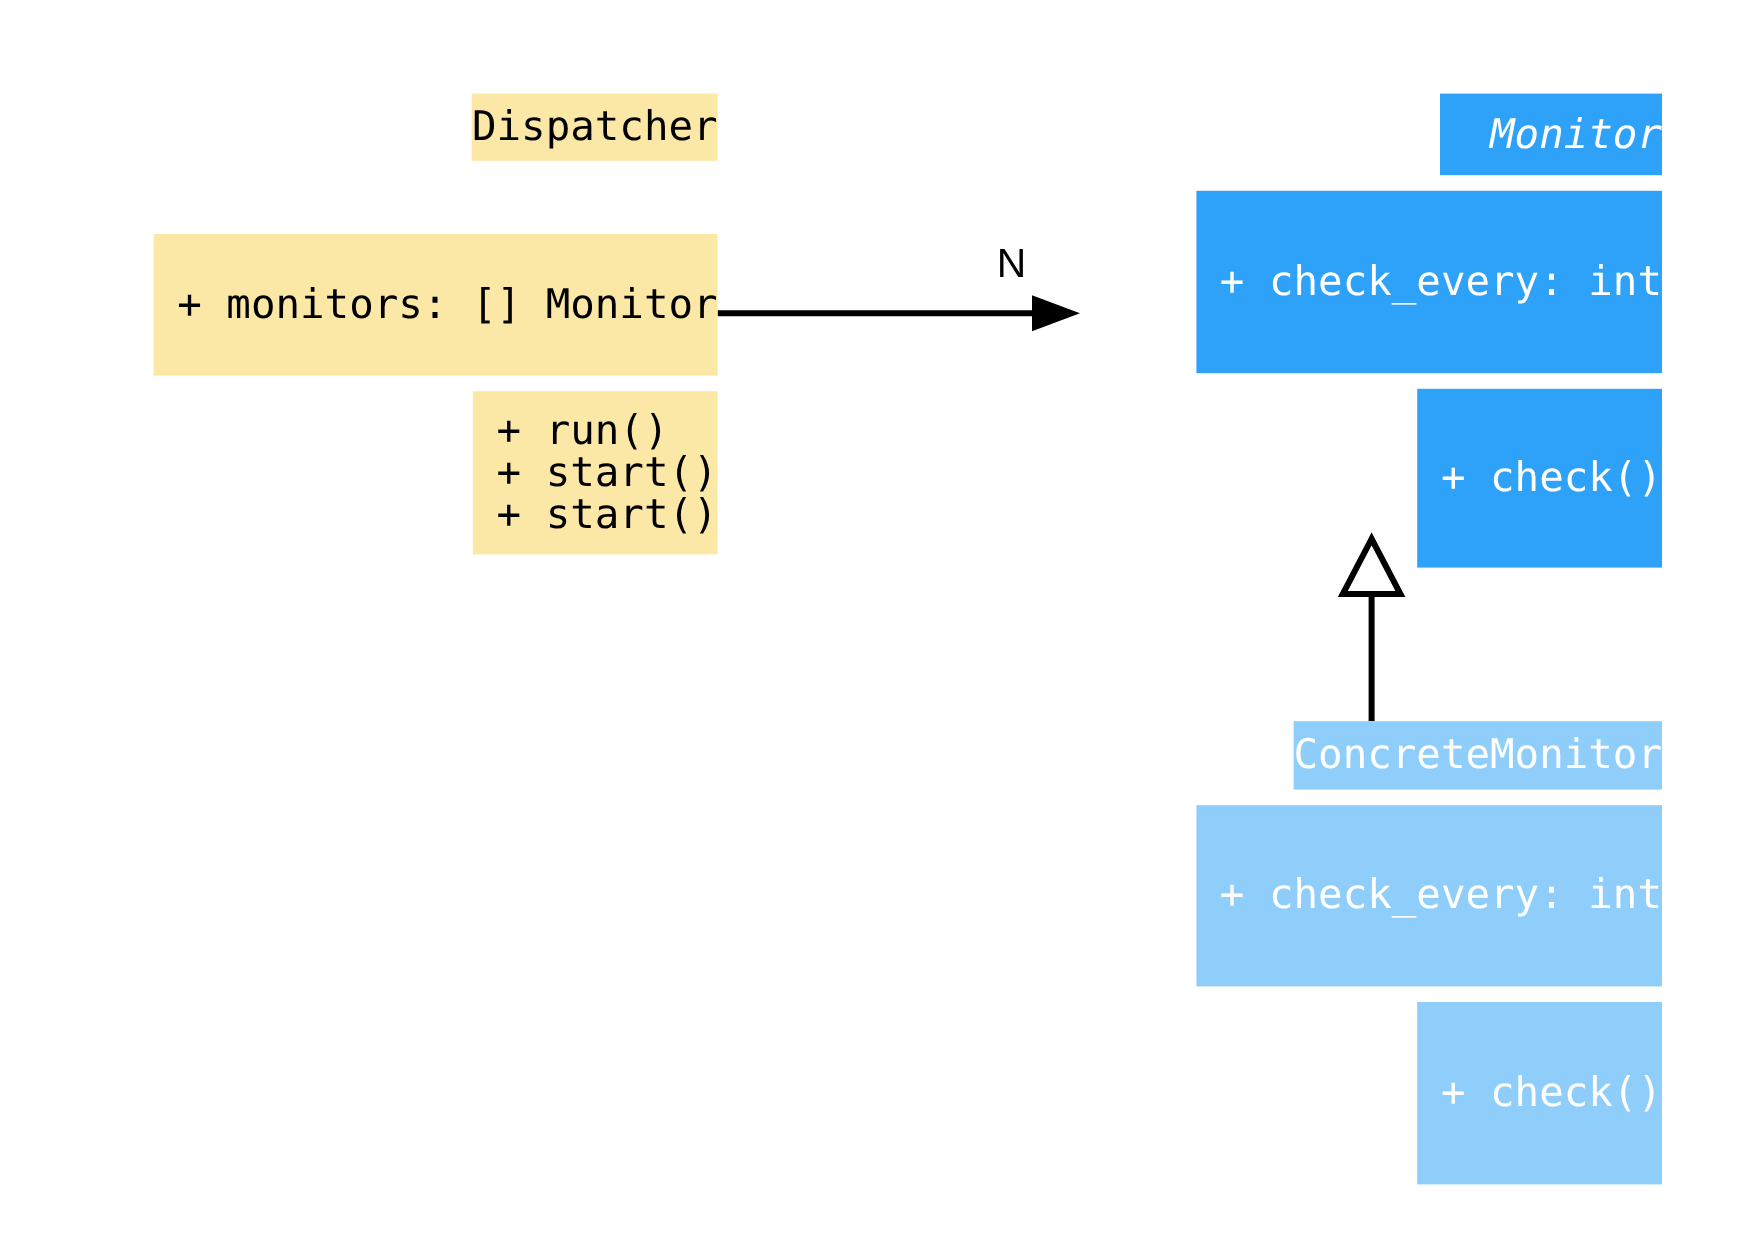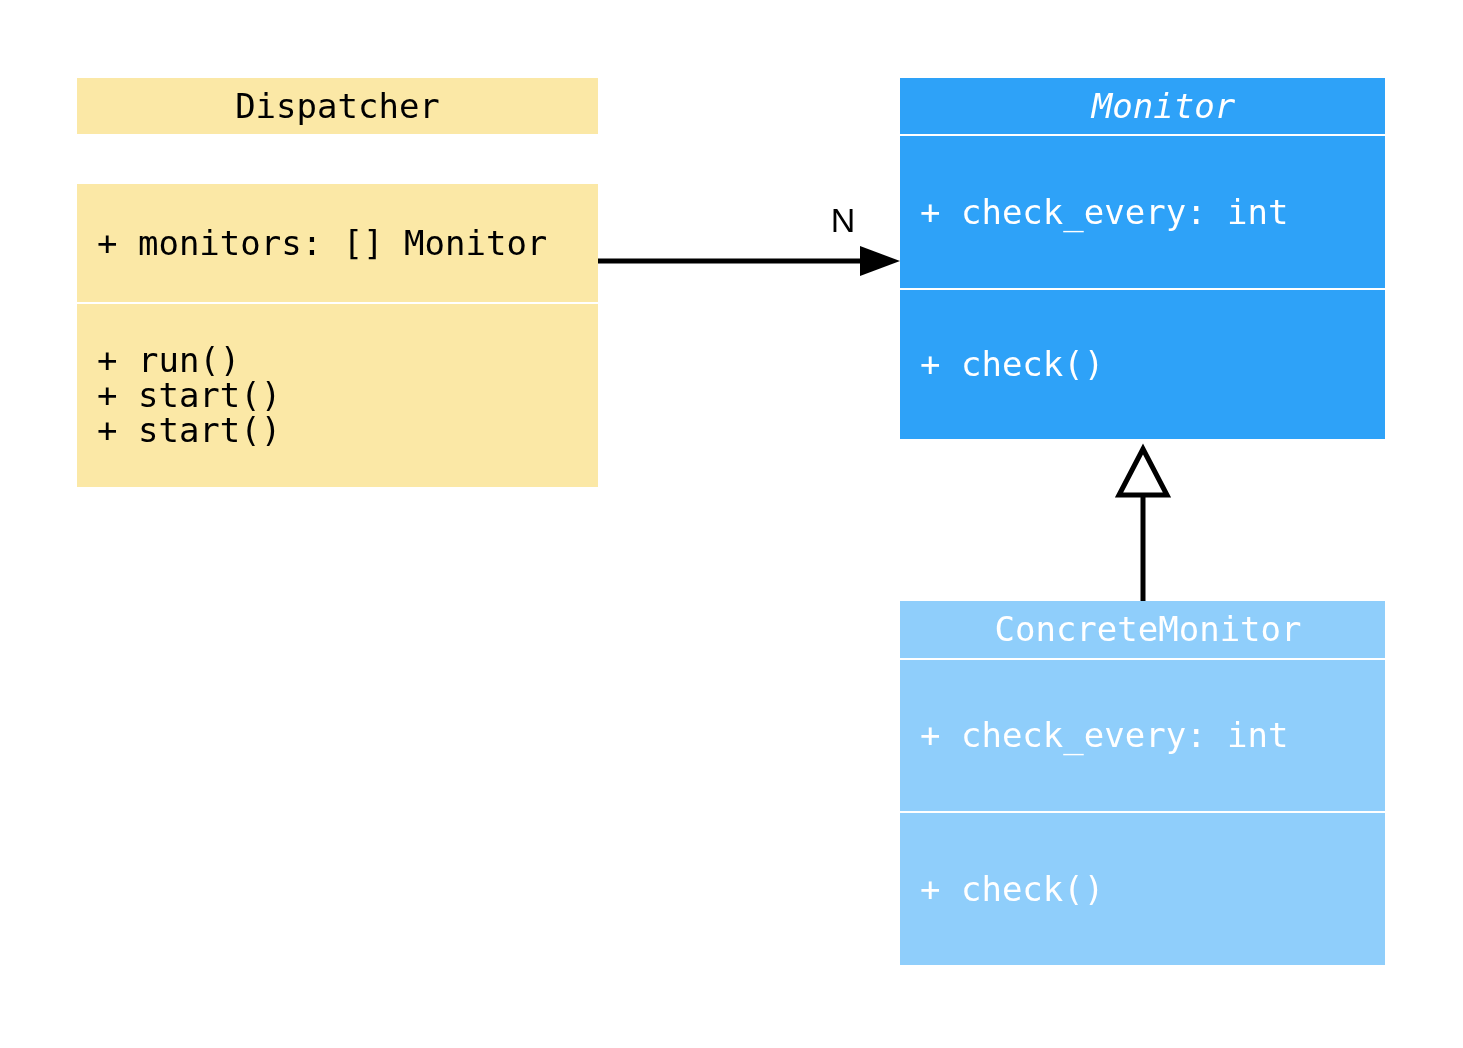--- a/index.html
+++ b/index.html
@@ -19,21 +19,22 @@
     position: absolute;
     left: 0;
     top: 0;
     width: 1463px;
     height: 1048px;
   }
   .class-box {
     position: absolute;
     display: flex;
     flex-direction: column;
-    gap: 2px;
+    gap: 13px;
+    align-items: flex-end;
   }
   .box-dispatcher { left: 77px;  top: 78px;  width: 521px; }
   .box-monitor    { left: 900px; top: 78px;  width: 485px; }
   .box-concrete   { left: 900px; top: 601px; width: 485px; }
 
   .sec {
     display: flex;
     flex-direction: column;
     justify-content: center;
   }
@@ -41,27 +42,27 @@
     align-items: center;
     text-align: center;
   }
   .sec.body {
     align-items: flex-start;
     padding-left: 20px;
     box-sizing: border-box;
   }
   .box-dispatcher .sec.header  { height: 56px; }
   .box-dispatcher .sec.attrs   { height: 118px; margin-top: 48px; }
-  .box-dispatcher .sec.methods { height: 183px; }
+  .box-dispatcher .sec.methods { height: 136px; }
 
-  .box-monitor .sec.header  { height: 56px; padding-left: 42px; }
+  .box-monitor .sec.header  { height: 68px; padding-left: 42px; }
   .box-monitor .sec.attrs   { height: 152px; }
   .box-monitor .sec.methods { height: 149px; }
 
-  .box-concrete .sec.header  { height: 57px; padding-left: 11px; }
+  .box-concrete .sec.header  { height: 57px; }
   .box-concrete .sec.attrs   { height: 151px; }
   .box-concrete .sec.methods { height: 152px; }
 
   .member-line, .class-title {
     font-size: 34px;
     line-height: 35px;
     white-space: pre;
   }
   .class-title.italic { font-style: italic; }
 

